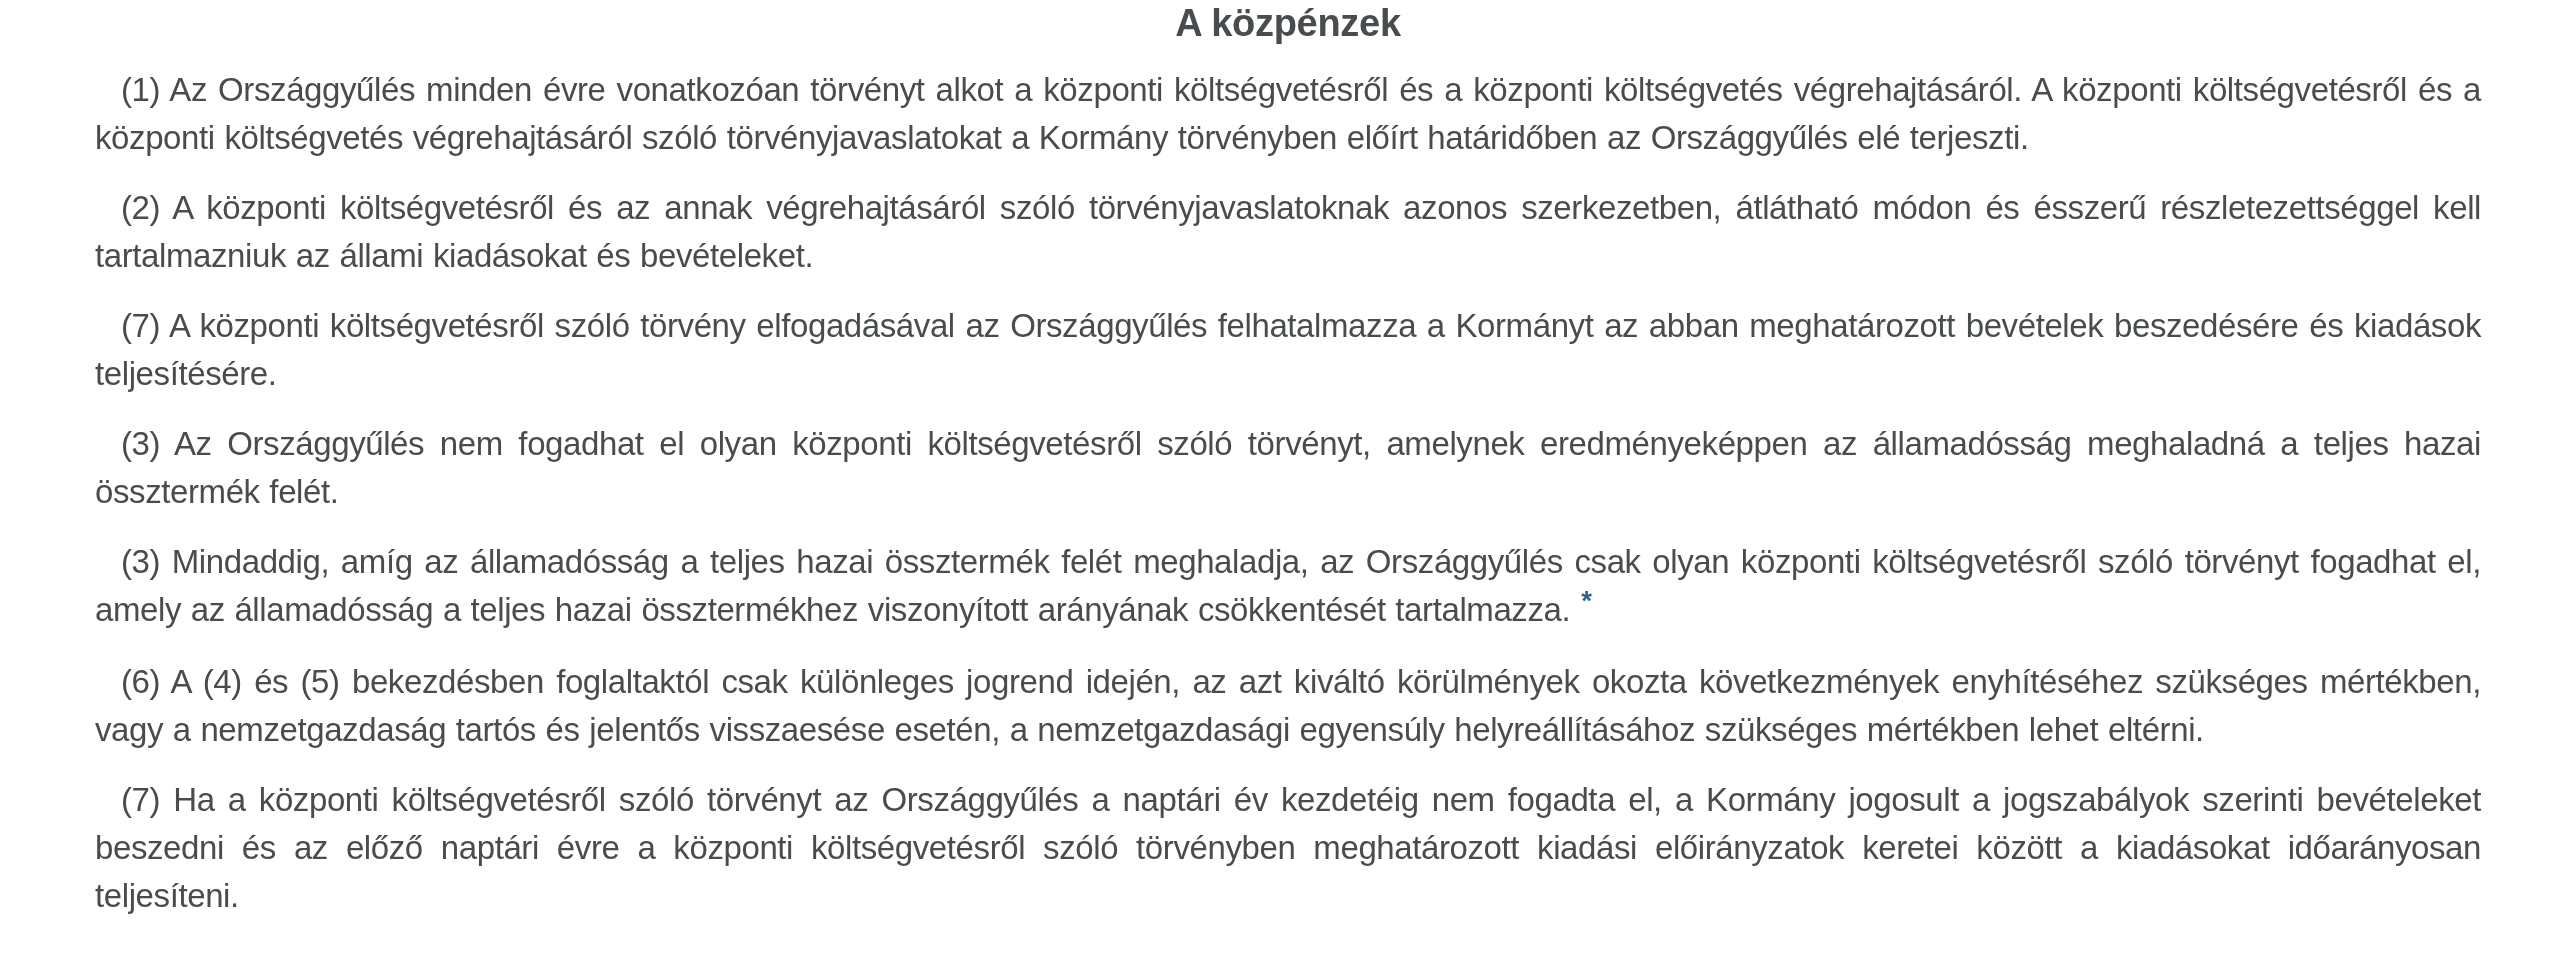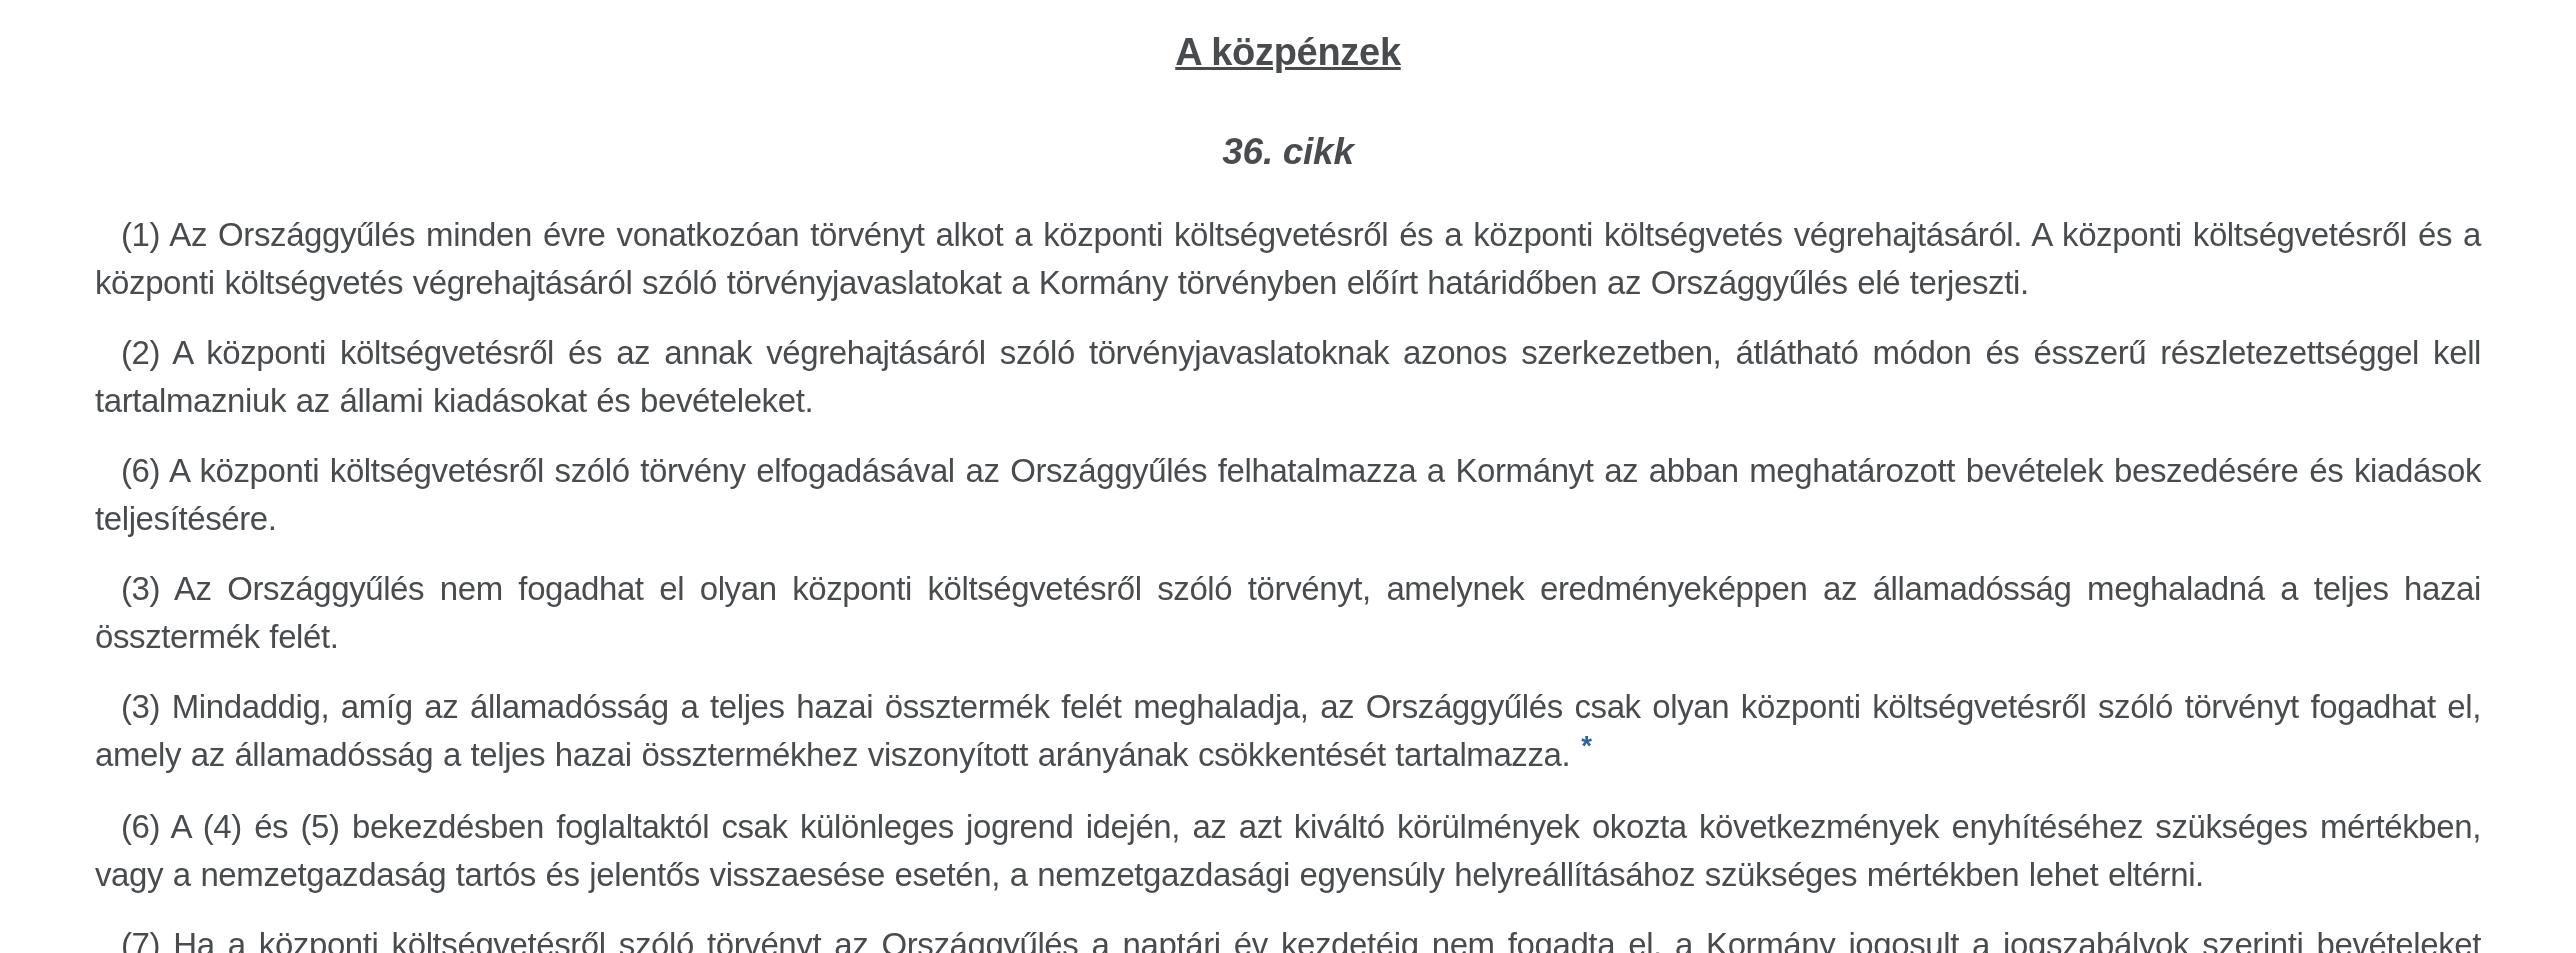--- a/index.html
+++ b/index.html
@@ -14,28 +14,27 @@
     font-family: "Liberation Sans", sans-serif;
     color: #494c4e;
   }
   .doc {
     box-sizing: border-box;
     width: 100%;
     height: 100%;
     padding: 0 95px;
   }
   .section-title {
-    margin: 31px 0 0 0;
+    margin: 2px 0 0 0;
     text-align: center;
     font-size: 38px;
     line-height: 42px;
     font-weight: bold;
     font-style: normal;
     letter-spacing: -0.3px;
-    text-decoration: underline;
   }
   .article-title {
     margin: 59px 0 39px 0;
     text-align: center;
     font-size: 37px;
     line-height: 40px;
     font-weight: bold;
     font-style: italic;
     letter-spacing: -0.3px;
   }
@@ -59,27 +58,26 @@
     top: -11px;
     letter-spacing: 0;
   }
 </style>
 </head>
 <body>
 
 <main class="doc">
   <h1 class="section-title">A közpénzek</h1>
 
-  <h2 class="article-title">36. cikk</h2>
 
   <p class="para">(1) Az Országgyűlés minden évre vonatkozóan törvényt alkot a központi költségvetésről és a központi költségvetés végrehajtásáról. A központi költségvetésről és a központi költségvetés végrehajtásáról szóló törvényjavaslatokat a Kormány törvényben előírt határidőben az Országgyűlés elé terjeszti.</p>
 
   <p class="para">(2) A központi költségvetésről és az annak végrehajtásáról szóló törvényjavaslatoknak azonos szerkezetben, átlátható módon és ésszerű részletezettséggel kell tartalmazniuk az állami kiadásokat és bevételeket.</p>
 
-  <p class="para">(6) A központi költségvetésről szóló törvény elfogadásával az Országgyűlés felhatalmazza a Kormányt az abban meghatározott bevételek beszedésére és kiadások teljesítésére.</p>
+  <p class="para">(7) A központi költségvetésről szóló törvény elfogadásával az Országgyűlés felhatalmazza a Kormányt az abban meghatározott bevételek beszedésére és kiadások teljesítésére.</p>
 
   <p class="para">(3) Az Országgyűlés nem fogadhat el olyan központi költségvetésről szóló törvényt, amelynek eredményeképpen az államadósság meghaladná a teljes hazai össztermék felét.</p>
 
   <p class="para"><span>(3) Mindaddig, amíg az államadósság a teljes hazai össztermék felét meghaladja, az Országgyűlés csak olyan központi költségvetésről szóló törvényt fogadhat el, amely az államadósság a teljes hazai össztermékhez viszonyított arányának csökkentését tartalmazza.</span><a href="#" class="footnote-link">*</a></p>
 
   <p class="para">(6) A (4) és (5) bekezdésben foglaltaktól csak különleges jogrend idején, az azt kiváltó körülmények okozta következmények enyhítéséhez szükséges mértékben, vagy a nemzetgazdaság tartós és jelentős visszaesése esetén, a nemzetgazdasági egyensúly helyreállításához szükséges mértékben lehet eltérni.</p>
 
   <p class="para">(7) Ha a központi költségvetésről szóló törvényt az Országgyűlés a naptári év kezdetéig nem fogadta el, a Kormány jogosult a jogszabályok szerinti bevételeket beszedni és az előző naptári évre a központi költségvetésről szóló törvényben meghatározott kiadási előirányzatok keretei között a kiadásokat időarányosan teljesíteni.</p>
 </main>
 

